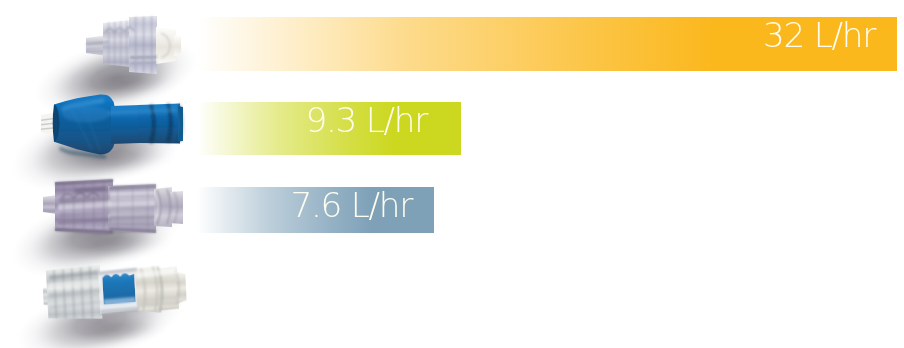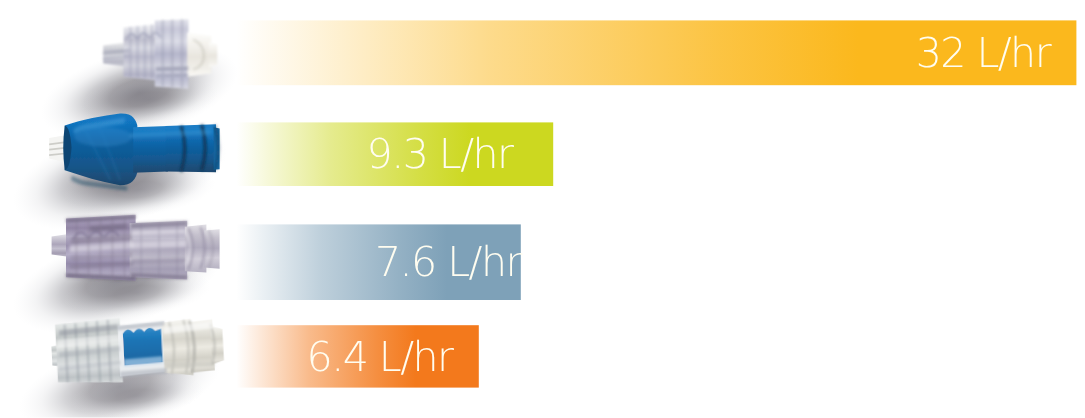--- a/index.html
+++ b/index.html
@@ -2,21 +2,21 @@
 <html><head>
 <meta charset="utf-8">
 <style>
   html,body{margin:0;padding:0;background:#ffffff;}
   body{width:904px;height:348px;overflow:hidden;
        font-family:"DejaVu Sans",sans-serif;
        -webkit-font-smoothing:antialiased;}
   #stage{position:relative;width:904px;height:348px;background:#ffffff;}
 
   .bar{position:absolute;box-sizing:border-box;display:flex;
-       align-items:center;justify-content:flex-end;}
+       align-items:flex-start;justify-content:flex-end;}
   .bar-label{font-weight:200;white-space:nowrap;letter-spacing:.4px;
              line-height:1;}
   .prod{position:absolute;}
   .prod svg{display:block;}
 
   
   #bar1{left:197px; top:17px;  width:700px; height:54px;
         background:linear-gradient(to right,
            rgba(251,184,29,0.00) 0%,
            rgba(251,184,29,0.19) 11%,
@@ -27,29 +27,29 @@
         padding-right:22px;}
   #bar2{left:197px; top:102px; width:264px; height:53px;
         background:linear-gradient(to right,
            rgba(204,216,32,0.00) 0%,
            rgba(204,216,32,0.19) 11%,
            rgba(204,216,32,0.51) 30%,
            rgba(204,216,32,0.84) 58%,
            rgba(204,216,32,1.00) 74%,
            rgba(204,216,32,1.00) 100%);
         padding-right:34px;}
-  #bar3{left:197px; top:187px; width:237px; height:63px;
+  #bar3{left:197px; top:187px; width:237px; height:46px;
         background:linear-gradient(to right,
            rgba(126,161,184,0.00) 0%,
            rgba(126,161,184,0.19) 11%,
            rgba(126,161,184,0.51) 30%,
            rgba(126,161,184,0.84) 58%,
            rgba(126,161,184,1.00) 74%,
            rgba(126,161,184,1.00) 100%);
-        }
+        padding-right:22px;}
   #bar4{left:197px; top:271px; width:202px; height:52px;
         background:linear-gradient(to right,
            rgba(243,121,28,0.00) 0%,
            rgba(243,121,28,0.19) 11%,
            rgba(243,121,28,0.51) 30%,
            rgba(243,121,28,0.84) 58%,
            rgba(243,121,28,1.00) 74%,
            rgba(243,121,28,1.00) 100%);
         padding-right:22px;}
 
@@ -462,17 +462,14 @@
           <path d="M136 11 Q142 33 136 55"></path>
         </g>
         <path d="M141 12 Q147 33 141 55" fill="none" stroke="#a9a9a3" stroke-width="2.4" opacity="0.68"></path>
         <path d="M158 15 Q164 32 158 49" fill="none" stroke="#aeaea8" stroke-width="1.7" opacity="0.6"></path>
 
         <path d="M119 16 L160 13.5 L160 19 L119 21.5 Z" fill="#ffffff" opacity="0.55"></path>
         <path d="M119 46 L160 47 L160 51 L119 50 Z" fill="#c4c4bd" opacity="0.45"></path>
       </g>
     </svg>
   </div>
-  <div class="bar" id="bar4">
-    <span class="bar-label">6.4 L/hr</span>
-  </div>
 
 </div>
 
 </body></html>

